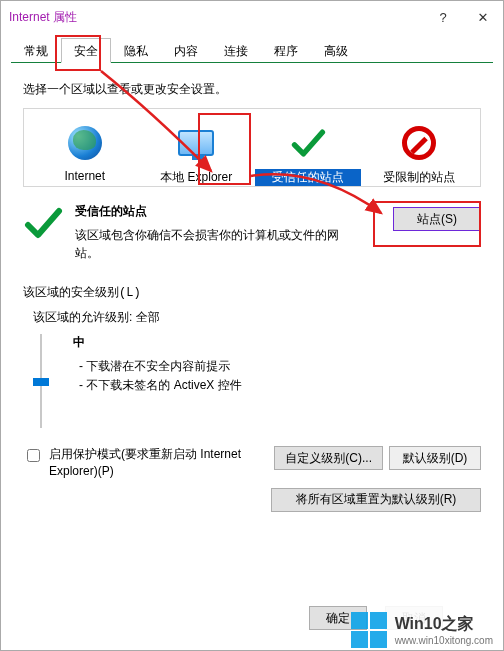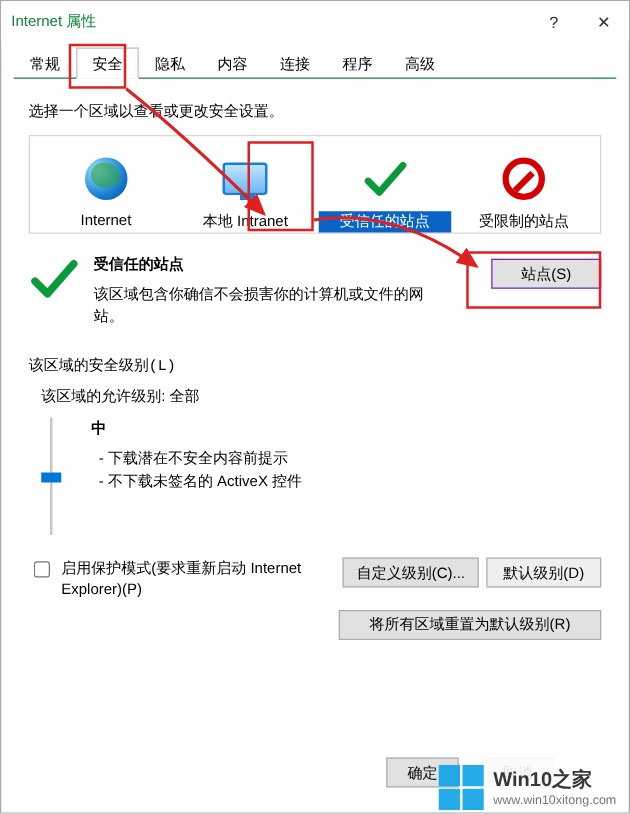--- a/index.html
+++ b/index.html
@@ -2,21 +2,21 @@
 <html><head>
 <meta charset="utf-8">
 <style>
 * { box-sizing: border-box; font-family: "Microsoft YaHei", "Segoe UI", sans-serif; }
 body { margin: 0; width: 504px; height: 651px; background: #fff; position: relative; overflow: hidden; }
 .window { width: 504px; height: 651px; border: 1px solid #aaa; position: relative; background: #fff; }
 
 
 .titlebar { height: 32px; display: flex; align-items: center; padding: 0 0 0 8px; background: #fff; }
 .titlebar .title-spacer { flex: 1; }
-.titlebar .title { font-size: 12px; color: #15803d; }
+.titlebar .title { font-size: 12px; color: #a21caf; }
 .titlebar .winbtn { width: 40px; height: 32px; display: flex; align-items: center; justify-content: center; font-size: 13px; color: #333; }
 .help-icon { font-size: 13px; color: #333; width: 40px; text-align: center; }
 
 
 .tabs { display: flex; border-bottom: 1px solid #15803d; margin: 4px 10px 0 10px; height: 26px; }
 .tab { padding: 4px 12px 5px 12px; font-size: 12px; border: 1px solid transparent; border-bottom: none; position: relative; top: 1px; }
 .tab.active { border: 1px solid #c0c0c0; border-bottom: 1px solid #fff; background: #fff; }
 
 
 .content { padding: 18px 22px 10px 22px; font-size: 12px; color: #000; }
@@ -111,21 +111,21 @@
       <div class="zone">
         <div class="zone-icon">
             <div class="globe"></div>
           </div>
         <div class="zone-label">Internet</div>
       </div>
       <div class="zone">
         <div class="zone-icon">
             <div class="monitor"></div>
           </div>
-        <div class="zone-label">本地 Intranet</div>
+        <div class="zone-label">本地 Explorer</div>
       </div>
       <div class="zone">
         <div class="zone-icon">
           <svg class="check-svg" viewBox="0 0 40 40">
               <path d="M5 22 L15 32 L36 8" stroke="#0a9a3a" stroke-width="6" fill="none" stroke-linecap="round" stroke-linejoin="round"></path>
             </svg>
         </div>
         <div class="zone-label selected">受信任的站点</div>
       </div>
       <div class="zone">

